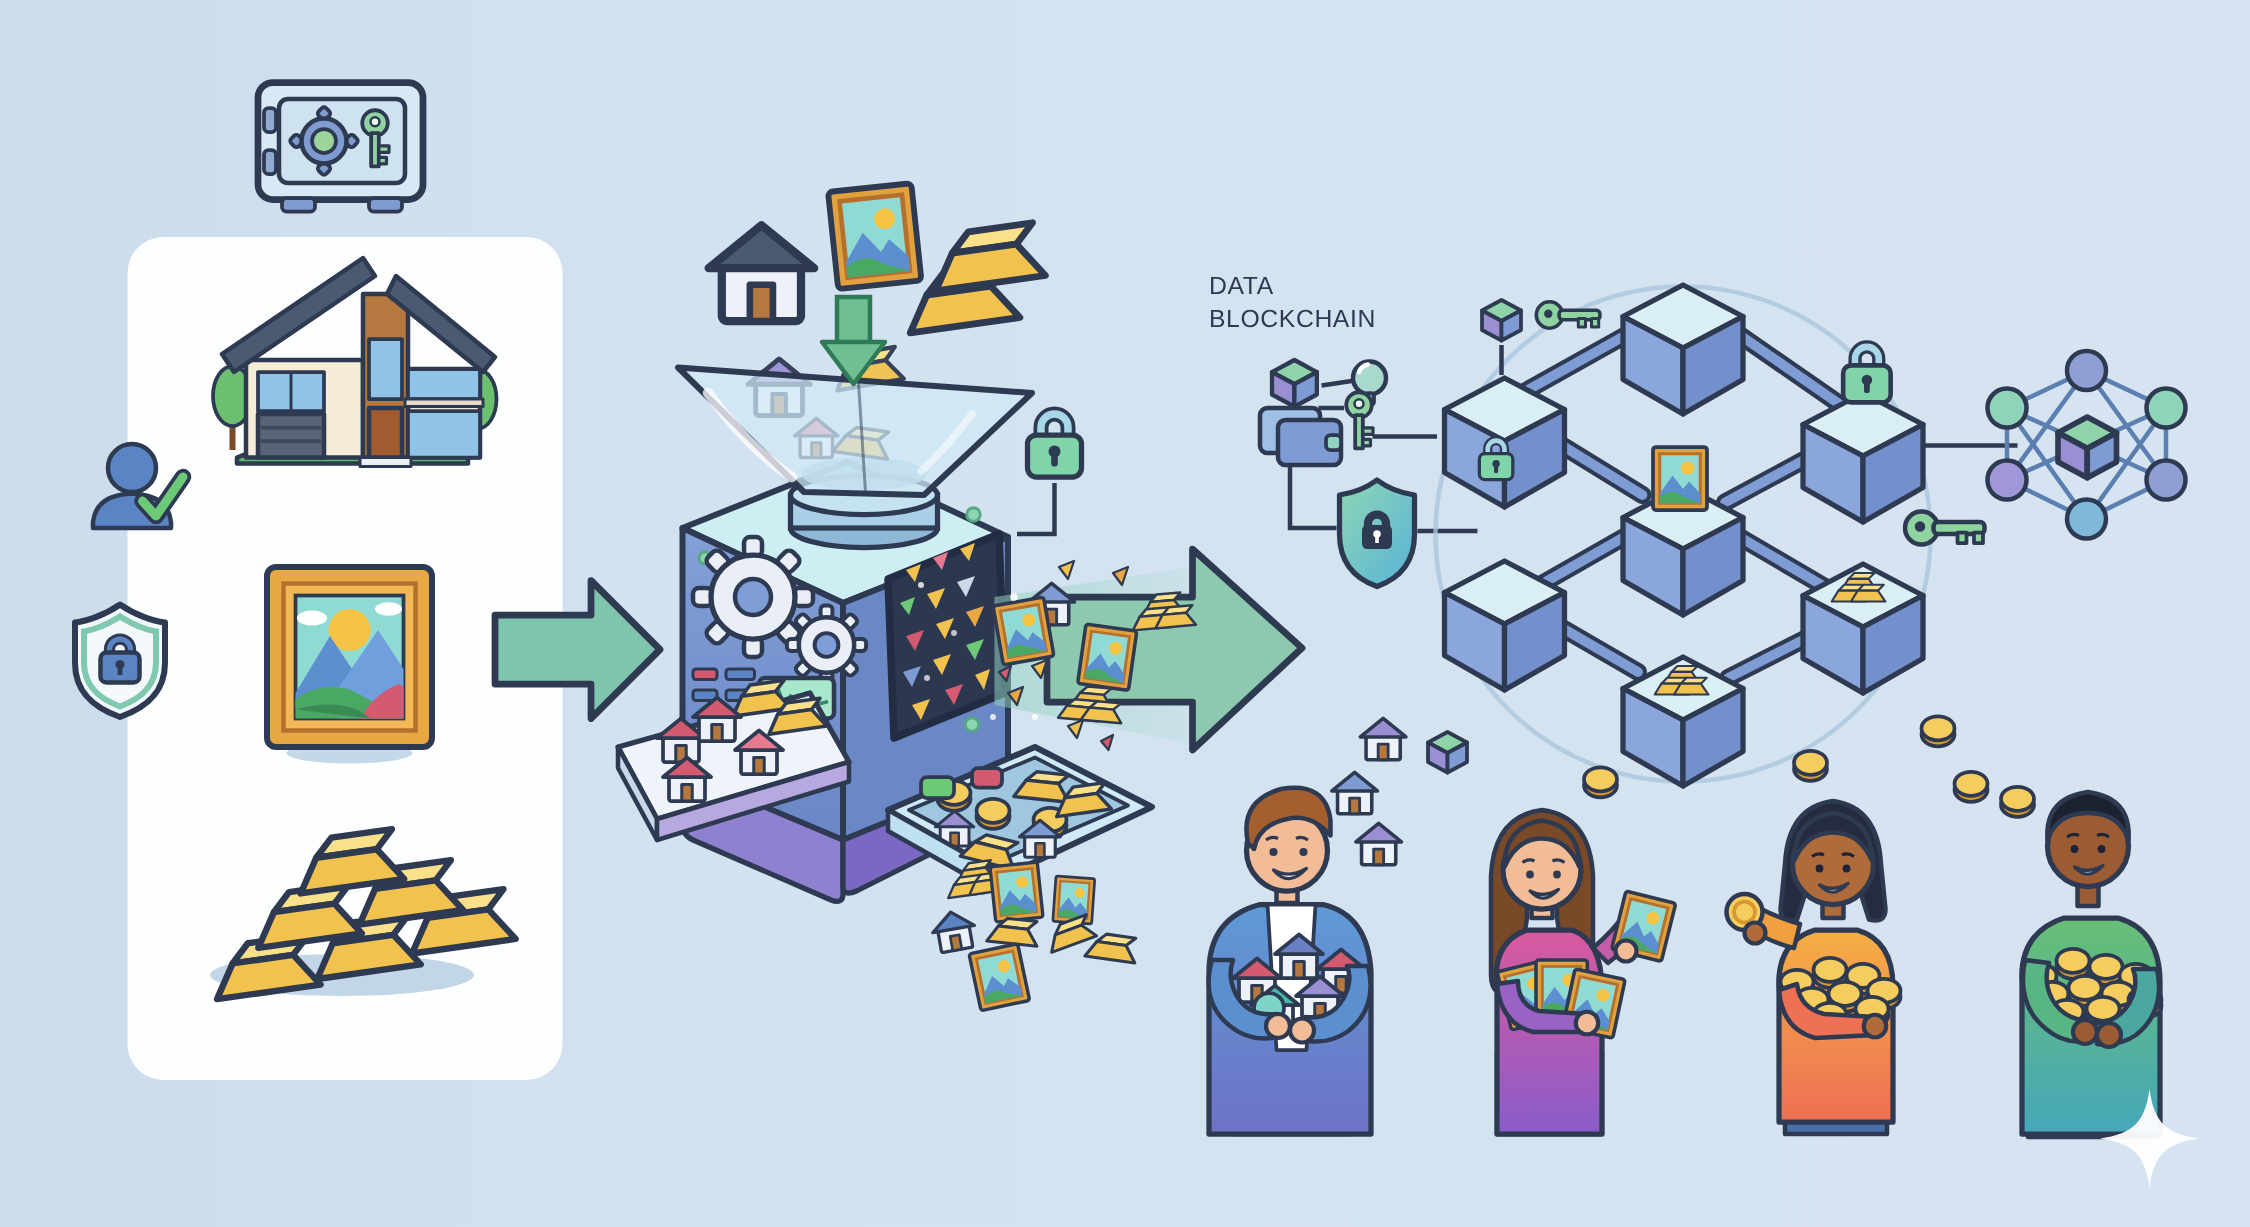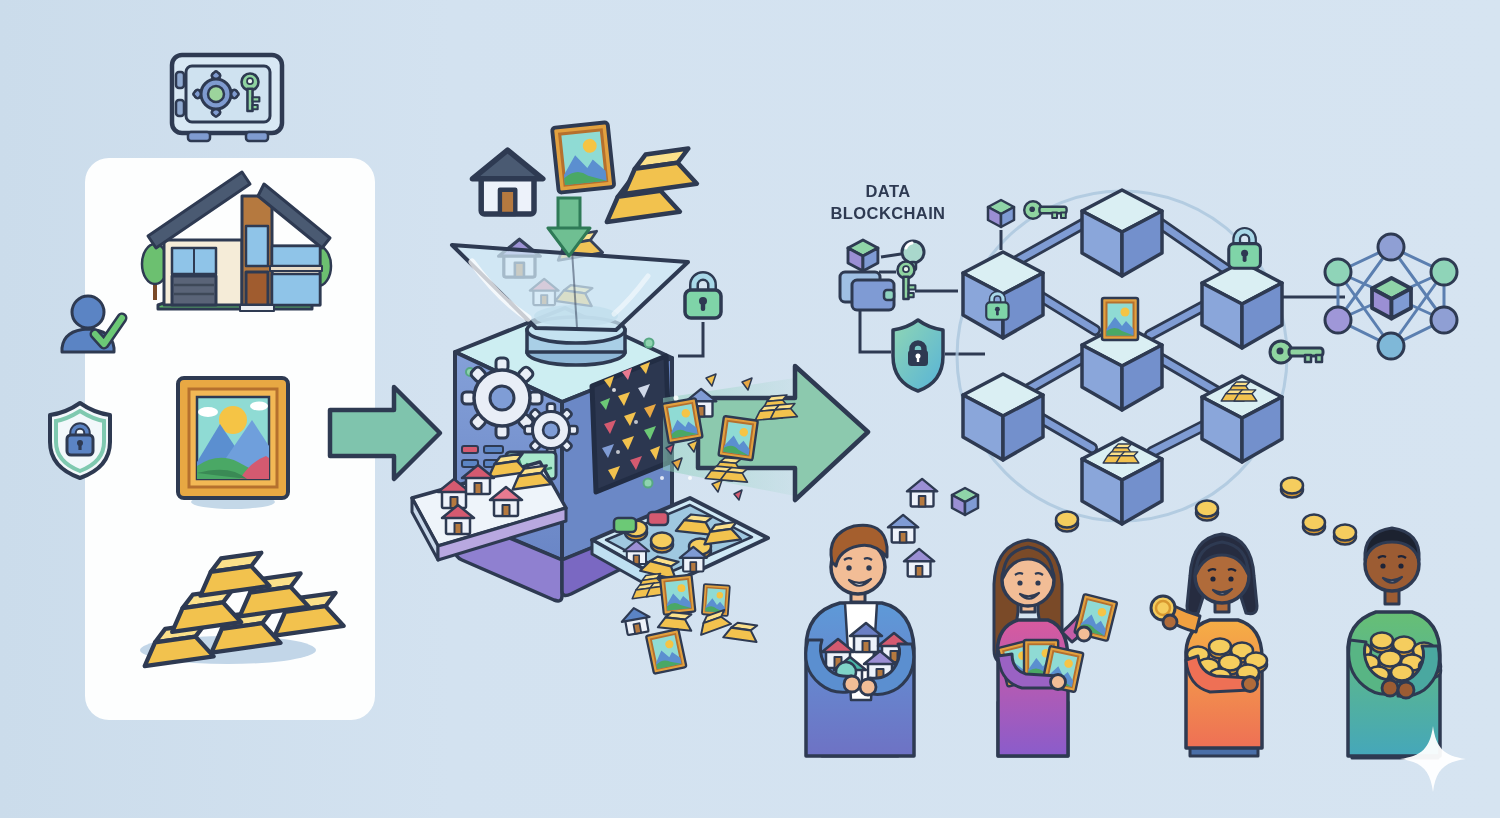--- a/index.html
+++ b/index.html
@@ -4,22 +4,22 @@
 <style>
   html,body{margin:0;padding:0;background:#b8c9da;}
   .stage{position:relative;width:1500px;height:818px;overflow:hidden;
          font-family:"Liberation Sans",sans-serif;
          background:linear-gradient(90deg,#cbdcEB 0%,#d3e2f0 30%,#d6e4f1 100%);}
   .stage svg{position:absolute;left:0;top:0;}
   .ln{stroke:#2e3a52;stroke-linejoin:round;stroke-linecap:round;}
   .pipe-o{stroke:#2e3a52;stroke-width:12;stroke-linecap:round;}
   .pipe-i{stroke:#7f9cd4;stroke-width:6.5;stroke-linecap:round;}
   .edge{stroke:#5b7fb0;stroke-width:3;stroke-linecap:round;}
-  .bc-label{position:absolute;left:806px;top:181px;width:164px;text-align:center;
-            font-weight:bold;font-size:16.5px;line-height:1.32;letter-spacing:.4px;
+  .bc-label{position:absolute;left:806px;top:181px;width:164px;text-align:left;
+            font-weight:normal;font-size:16.5px;line-height:1.32;letter-spacing:.4px;
             color:#2e3a52;display:flex;flex-direction:column;}
 </style>
 </head>
 <body>
 
 <div class="stage">
 <svg width="1500" height="818" viewBox="0 0 1500 818">
 <defs>
   <linearGradient id="gJacket" x1="0" y1="0" x2="0" y2="1">
           <stop offset="0" stop-color="#5e9ad8"></stop>

